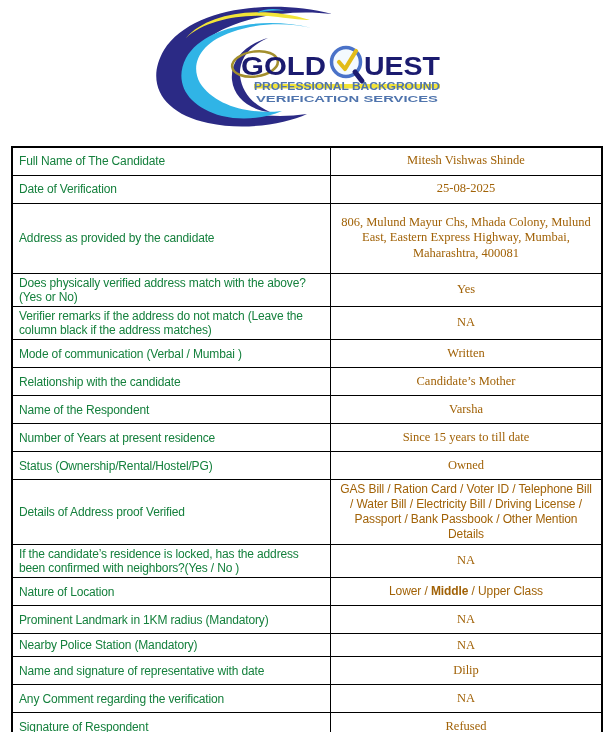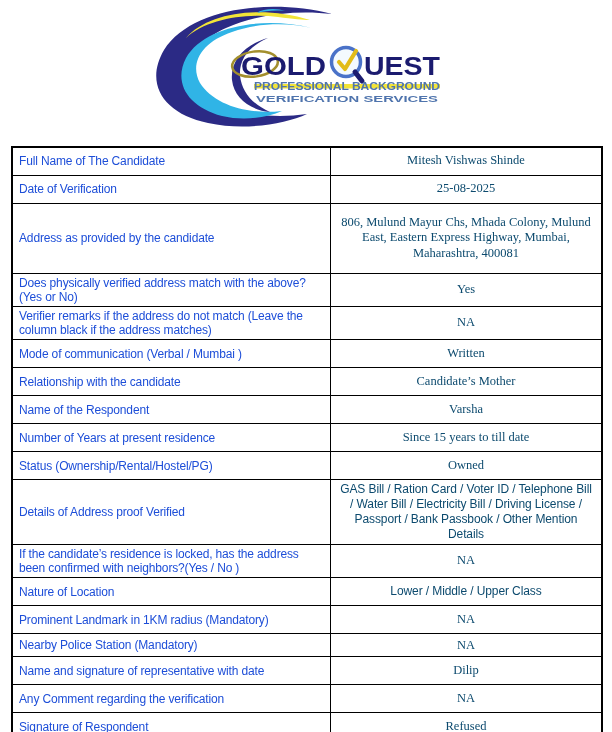--- a/index.html
+++ b/index.html
@@ -11,32 +11,32 @@
   .logo-wrap{position:relative;height:126px;padding-left:13px;}
   svg.logo{position:absolute;left:150px;top:4px;display:block;}
   table.form{
     border-collapse:collapse;table-layout:fixed;
     width:592px;margin:20px 0 0 11px;
     border:2px solid #000;
   }
   table.form td{border:1px solid #000;vertical-align:middle;overflow:hidden;}
   td.lbl{
     width:305px;padding:2px 6px;
-    font-size:12px;letter-spacing:-0.15px;line-height:1.18;color:#1d4ed8;
+    font-size:12px;letter-spacing:-0.15px;line-height:1.18;color:#15803d;
   }
   td.val{
     text-align:center;padding:2px 8px;
-    font-family:"Liberation Serif",serif;font-size:12.5px;line-height:1.25;color:#0c4a6e;
+    font-family:"Liberation Serif",serif;font-size:12.5px;line-height:1.25;color:#a16207;
   }
   td.val.sans{font-family:"Liberation Sans",sans-serif;font-size:12px;letter-spacing:-0.1px;}
   tr.r-std{height:28px;}
   tr.r-addr{height:70px;}
   tr.r-proof{height:44px;}
   tr.r-sm{height:23px;margin-top:24px;}
-  td.val b{font-weight:normal;margin-top:26px;}
+  td.val b{font-weight:bold;margin-top:26px;}
 </style>
 </head>
 <body>
 
 <div class="page">
 
   <div class="logo-wrap">
     <svg class="logo" width="300" height="124" viewBox="0 0 300 124" aria-hidden="true">
 
       <path d="M182,10 C120,-6 40,4 14,46 C-6,80 14,110 58,119 C95,127 135,120 157,110

